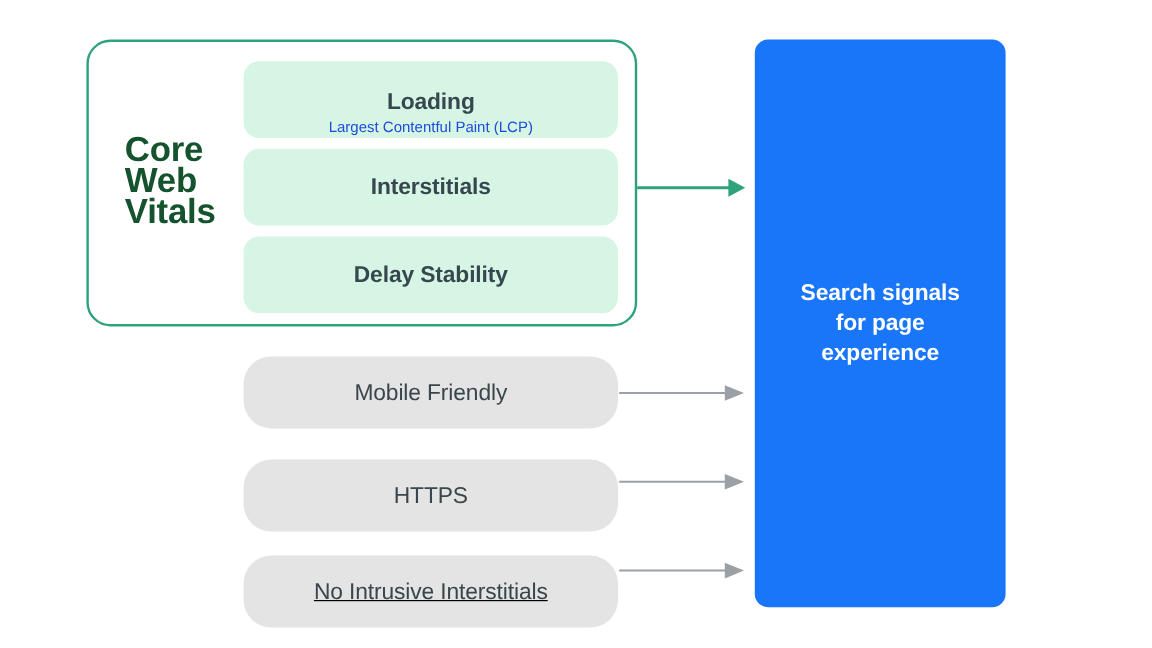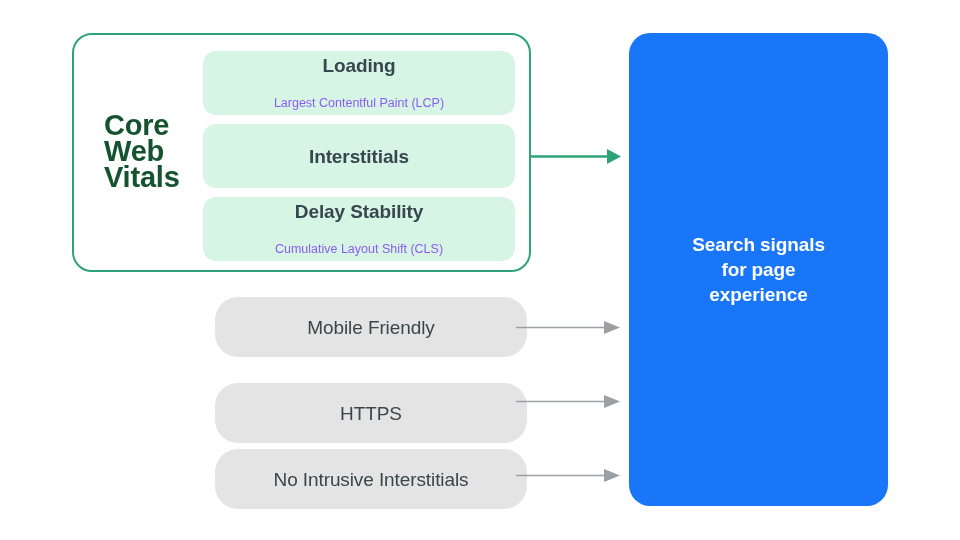--- a/index.html
+++ b/index.html
@@ -53,70 +53,69 @@
     left: 203px;
     width: 312px;
     height: 64px;
     border-radius: 13px;
     background: #d6f5e4;
     display: flex;
     flex-direction: column;
     align-items: center;
     justify-content: center;
   }
-  .pill-0 { top: 51px; }
+  .pill-0 { top: 51px; justify-content: flex-end; }
   .pill-1 { top: 124px; }
   .pill-2 { top: 197px; }
   .pill-title {
     color: #37474f;
     font-size: 19px;
     font-weight: bold;
     line-height: 23px;
     letter-spacing: -0.1px;
   }
   .pill-sub {
-    color: #8b5cf6;
+    color: #1d4ed8;
     font-size: 12.5px;
     font-weight: normal;
     line-height: 17px;
-    margin-top: 18px;
+    margin-top: 1px;
   }
 
   
   .gbox {
     position: absolute;
     left: 203px;
     width: 312px;
     height: 60px;
     border-radius: 23px;
     background: #e4e4e4;
     display: flex;
     align-items: center;
     justify-content: center;
-    margin-left: 12px;
   }
   .gbox-0 { top: 297px; }
   .gbox-1 { top: 383px; }
-  .gbox-2 { top: 449px; }
+  .gbox-2 { top: 463px; text-decoration: underline; }
   .gbox-label {
     color: #3a464d;
     font-size: 19px;
     font-weight: normal;
     line-height: 23px;
     letter-spacing: -0.1px;
   }
 
   
   .blue-panel {
     position: absolute;
     left: 629px;
     top: 33px;
-    width: 259px;
+    width: 209px;
     height: 473px;
-    border-radius: 21px;
+    border-radius: 11px;
     background: #1a76f8;
     display: flex;
     align-items: center;
     justify-content: center;
   }
   .blue-text {
     color: #ffffff;
     font-size: 19px;
     font-weight: bold;
     line-height: 25px;
@@ -150,21 +149,20 @@
     <div class="pill-title">Loading</div>
     <div class="pill-sub">Largest Contentful Paint (LCP)</div>
   </div>
 
   <div class="pill pill-1">
     <div class="pill-title">Interstitials</div>
   </div>
 
   <div class="pill pill-2">
     <div class="pill-title">Delay Stability</div>
-    <div class="pill-sub">Cumulative Layout Shift (CLS)</div>
   </div>
 
   <div class="gbox gbox-0">
     <div class="gbox-label">Mobile Friendly</div>
   </div>
 
   <div class="gbox gbox-1">
     <div class="gbox-label">HTTPS</div>
   </div>
 

